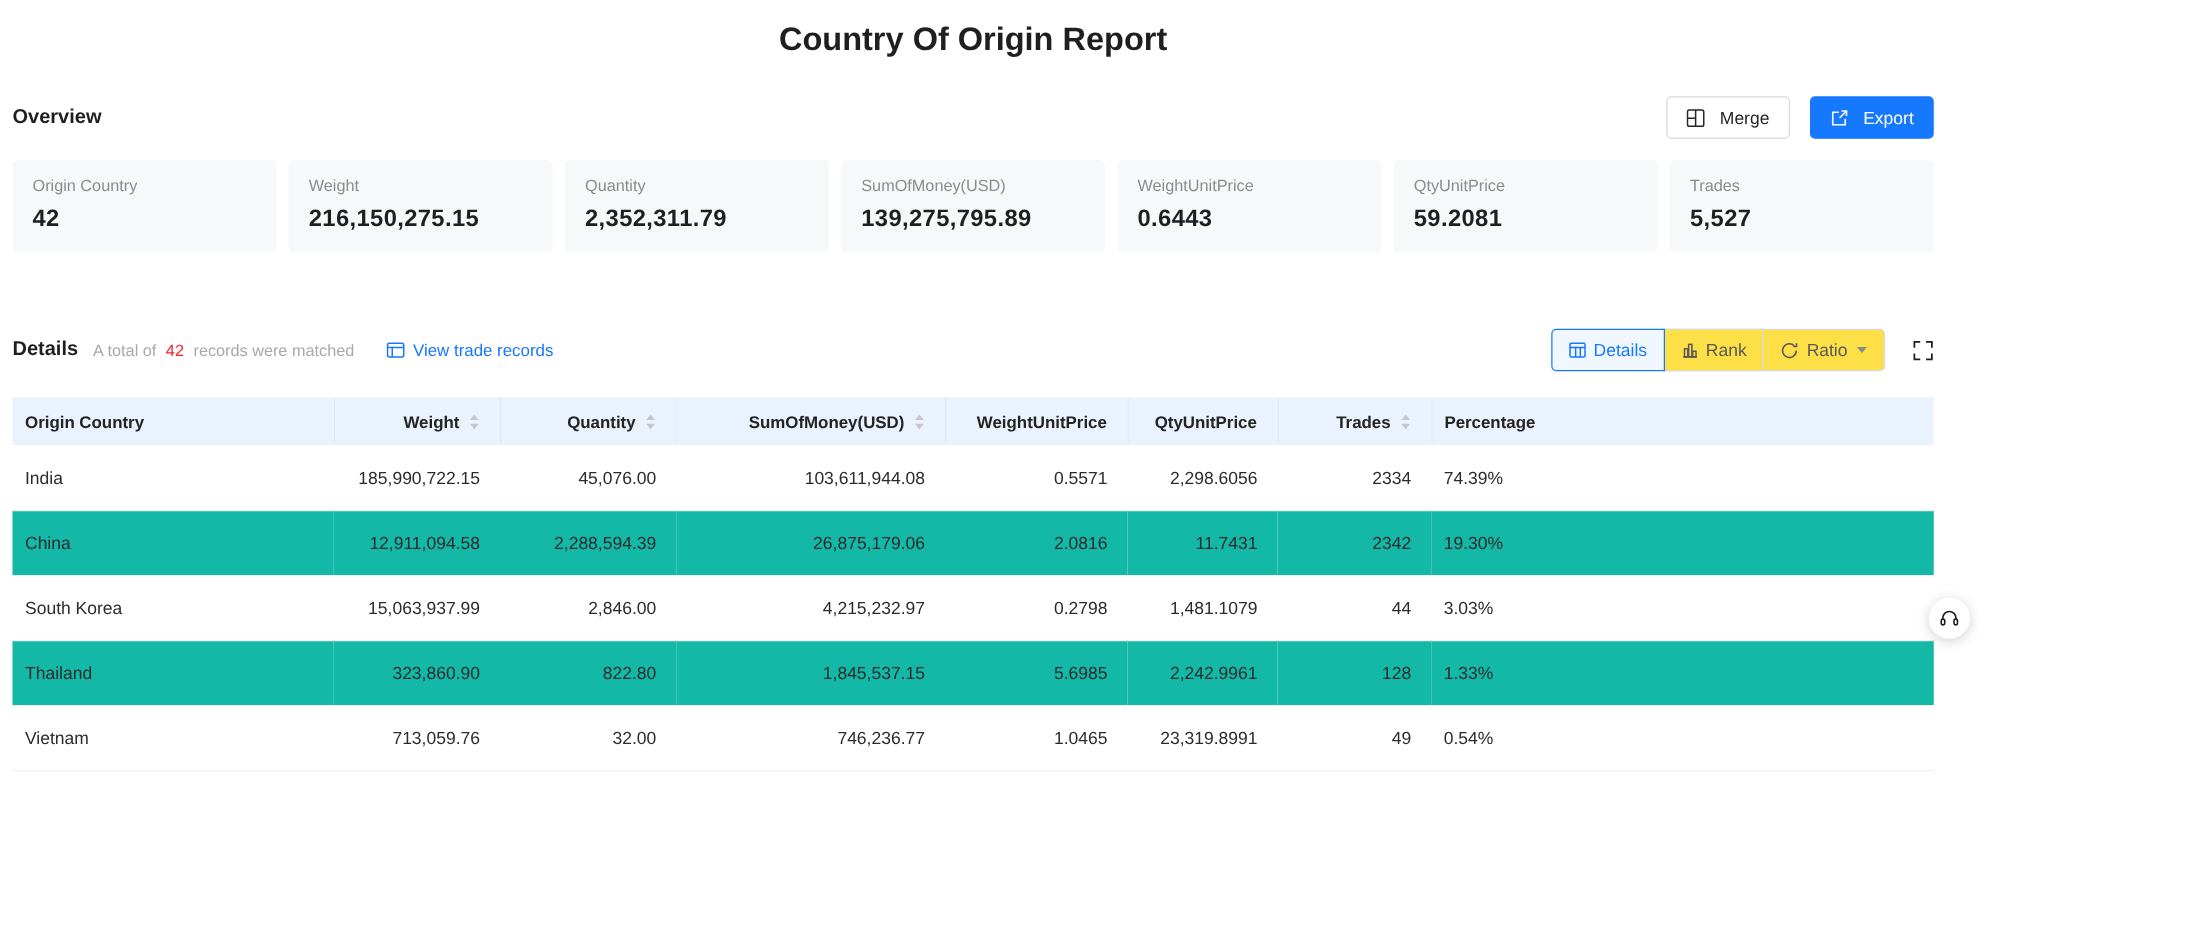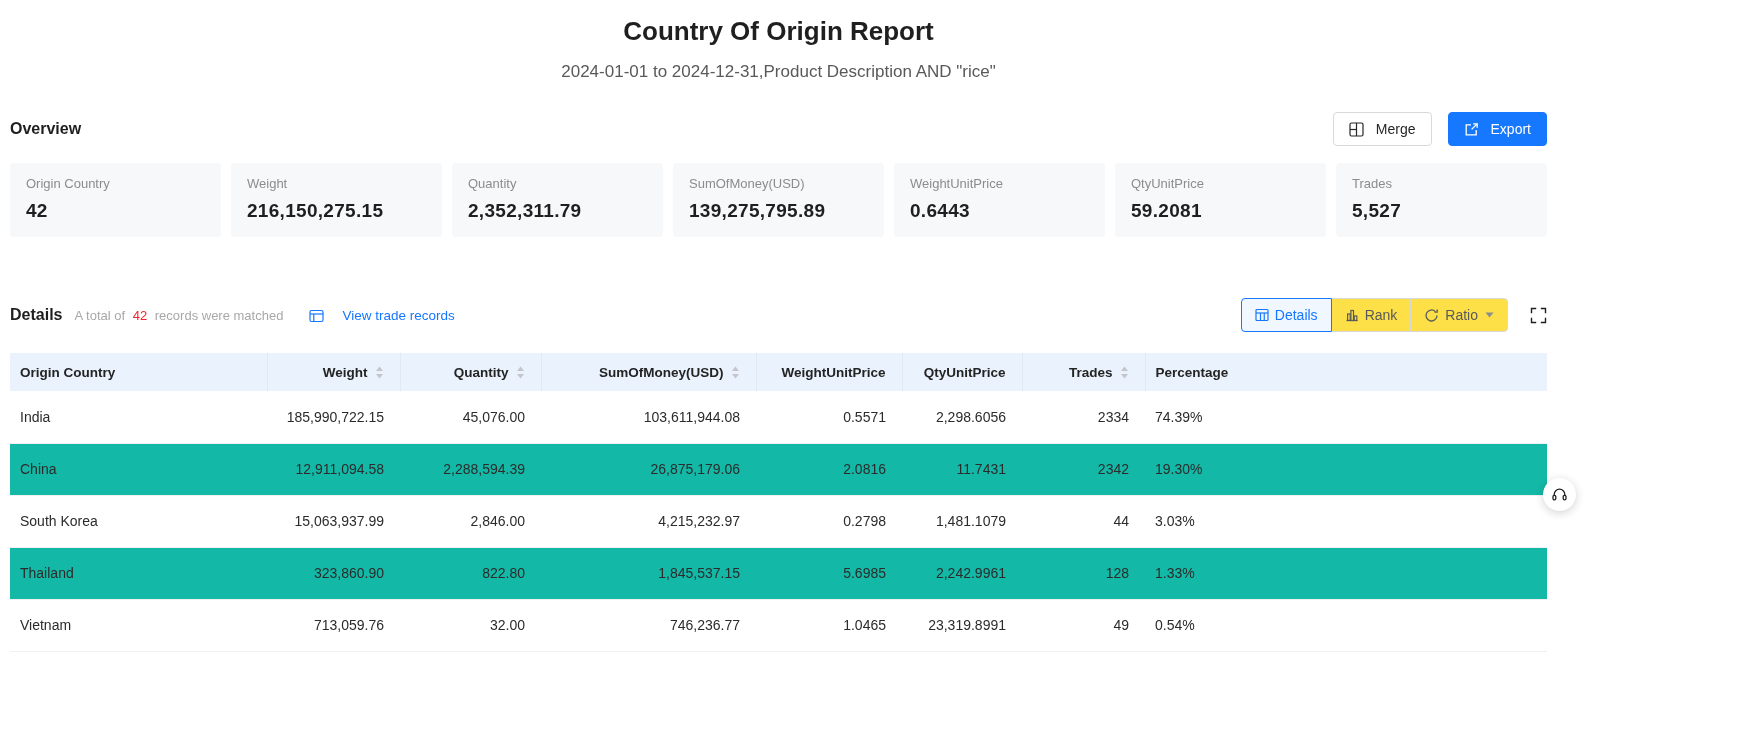--- a/index.html
+++ b/index.html
@@ -73,22 +73,22 @@
   }
 
   
   .details-bar { display: flex; align-items: center; margin-top: 61px; }
   .details-title { font-size: 16px; font-weight: 700; color: #1f1f1f; }
   .matched { margin-left: 12px; font-size: 13px; color: #a8a8a8; }
   .matched .count { color: #f5222d; margin: 0 4px; font-weight: 500; }
   .view-link {
     margin-left: 26px;
     display: inline-flex;
-    align-items: flex-end;
-    gap: 18px;
+    align-items: center;
+    gap: 6px;
     color: #1677ff;
     font-size: 13.5px;
     text-decoration: none;
     cursor: pointer;
   }
   .spacer { flex: 1; }
   .toggle-group { display: flex; }
   .toggle-btn {
     display: inline-flex;
     align-items: center;
@@ -182,21 +182,20 @@
     cursor: pointer;
   }
 </style>
 </head>
 <body>
 
 <div class="container">
 
   <div>
     <h1 class="report-title">Country Of Origin Report</h1>
-    <div class="report-subtitle">2024-01-01 to 2024-12-31,Product Description AND "rice"</div>
   </div>
 
   <div class="overview-bar">
     <div class="section-title">Overview</div>
     <div class="actions">
       <button class="btn">
         <span class="b-icon">
           <svg width="15" height="15" viewBox="0 0 15 15" fill="none" stroke="#262626" stroke-width="1.2">
               <rect x="1" y="1" width="13" height="13" rx="1.5"></rect>
               <line x1="7.5" y1="1" x2="7.5" y2="14"></line>

